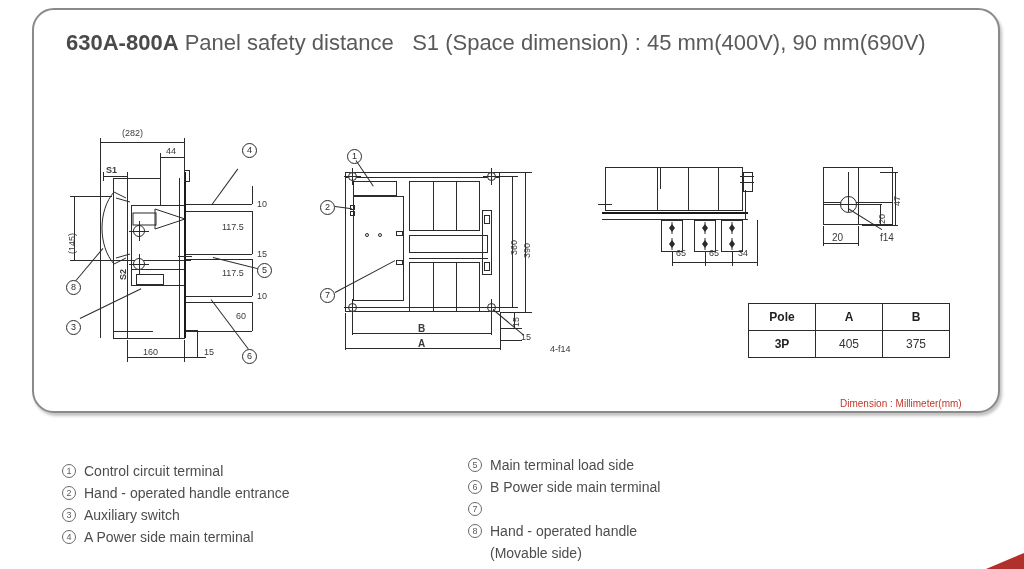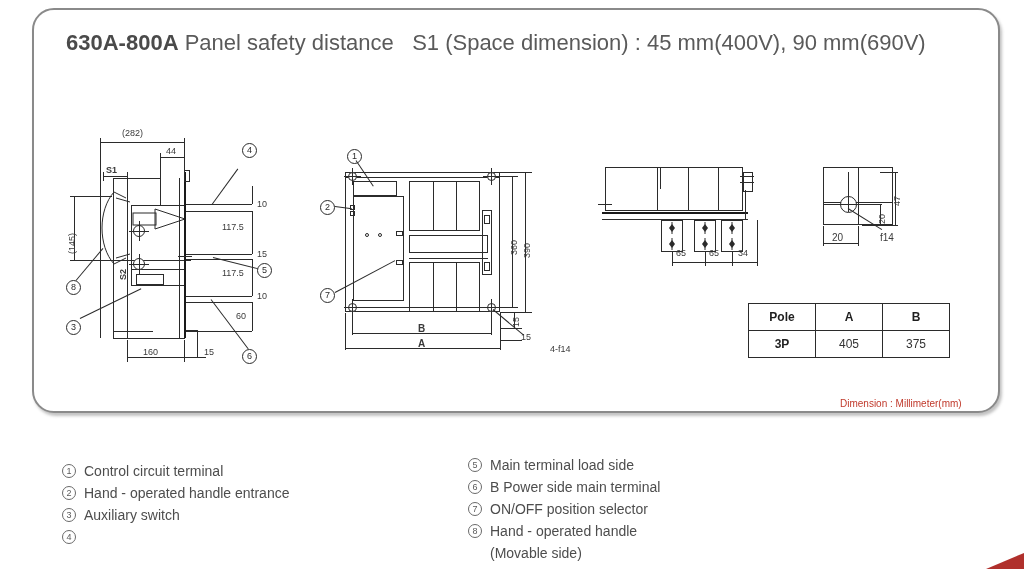--- a/index.html
+++ b/index.html
@@ -426,35 +426,35 @@
     <div class="legend-row">
       <span class="legend-num">2</span>
       <span>Hand - operated handle entrance</span>
     </div>
     <div class="legend-row">
       <span class="legend-num">3</span>
       <span>Auxiliary switch</span>
     </div>
     <div class="legend-row">
       <span class="legend-num">4</span>
+      <span>A Power side main terminal</span>
     </div>
   </div>
 
   <div class="legend-col" style="left:468px; top:454px;">
     <div class="legend-row">
       <span class="legend-num">5</span>
       <span>Main terminal load side</span>
     </div>
     <div class="legend-row">
       <span class="legend-num">6</span>
       <span>B Power side main terminal</span>
     </div>
     <div class="legend-row">
       <span class="legend-num">7</span>
-      <span>ON/OFF position selector</span>
     </div>
     <div class="legend-row">
       <span class="legend-num">8</span>
       <span>Hand - operated handle</span>
     </div>
     <div class="legend-row legend-cont">(Movable side)</div>
   </div>
 
   <div class="corner-accent"></div>
 

